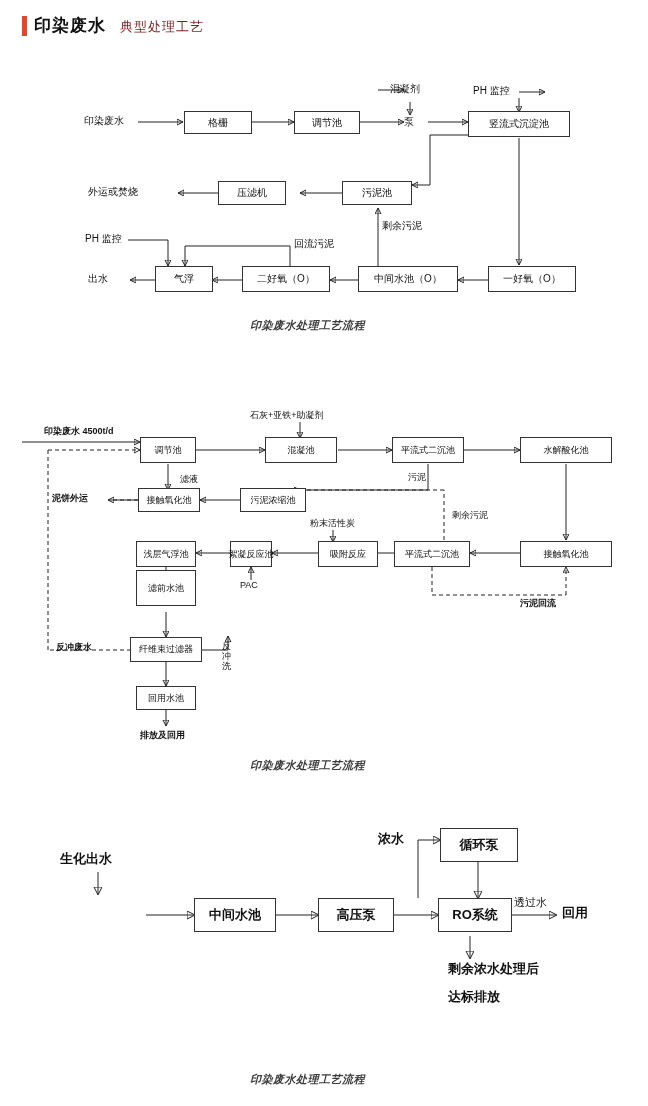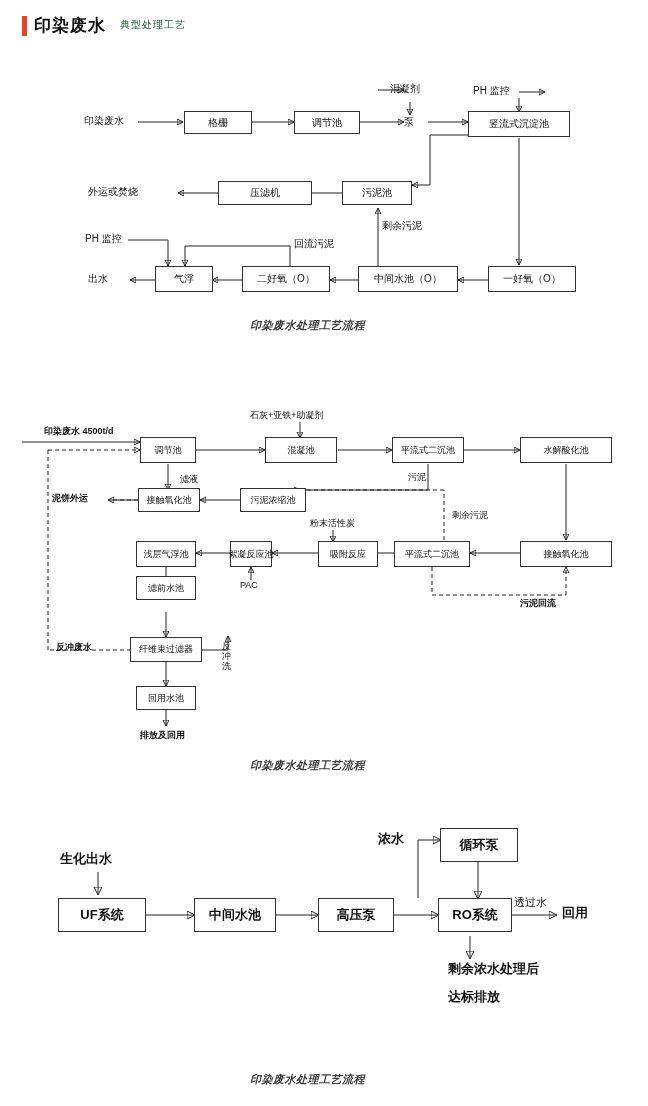--- a/index.html
+++ b/index.html
@@ -38,22 +38,22 @@
     position: absolute;
     left: 34px; top: 14px;
     font-size: 17px;
     font-weight: bold;
     letter-spacing: 1px;
     color: #111;
   }
   .header-sub {
     position: absolute;
     left: 120px; top: 18px;
-    font-size: 10px;
-    color: #14532d;
+    font-size: 13px;
+    color: #7f1d1d;
     letter-spacing: 1px;
   }
 
   
   .diagram {
     position: absolute;
     left: 0;
     width: 648px;
   }
   .node {
@@ -185,21 +185,21 @@
 
     <div class="lbl" style="left:84px; top:55px;">印染废水</div>
     <div class="node" style="left:184px; top:51px; width:68px; height:23px;">格栅</div>
     <div class="node" style="left:294px; top:51px; width:66px; height:23px;">调节池</div>
     <div class="lbl" style="left:390px; top:23px;">混凝剂</div>
     <div class="lbl" style="left:404px; top:56px;">泵</div>
     <div class="lbl" style="left:473px; top:25px;">PH 监控</div>
     <div class="node" style="left:468px; top:51px; width:102px; height:26px;">竖流式沉淀池</div>
 
     <div class="node" style="left:342px; top:121px; width:70px; height:24px;">污泥池</div>
-    <div class="node" style="left:218px; top:121px; width:94px; height:24px;">压滤机</div>
+    <div class="node" style="left:218px; top:121px; width:68px; height:24px;">压滤机</div>
     <div class="lbl" style="left:88px; top:126px;">外运或焚烧</div>
 
     <div class="lbl" style="left:382px; top:160px;">剩余污泥</div>
     <div class="lbl" style="left:85px; top:173px;">PH 监控</div>
     <div class="lbl" style="left:294px; top:178px;">回流污泥</div>
 
     <div class="lbl" style="left:88px; top:213px;">出水</div>
     <div class="node" style="left:155px; top:206px; width:58px; height:26px;">气浮</div>
     <div class="node" style="left:242px; top:206px; width:88px; height:26px;">二好氧（O）</div>
     <div class="node" style="left:358px; top:206px; width:100px; height:26px;">中间水池（O）</div>
@@ -297,21 +297,21 @@
 
     <div class="node s2" style="left:136px; top:151px; width:60px; height:26px;text-align:center;">浅层气浮池</div>
     <div class="node s2" style="left:230px; top:151px; width:42px; height:26px;">絮凝反应池</div>
     <div class="node s2" style="left:318px; top:151px; width:60px; height:26px;">吸附反应</div>
     <div class="node s2" style="left:394px; top:151px; width:76px; height:26px;">平流式二沉池</div>
     <div class="node s2" style="left:520px; top:151px; width:92px; height:26px;">接触氧化池</div>
 
     <div class="lbl s2" style="left:240px; top:190px;">PAC</div>
     <div class="lbl bold s2" style="left:520px; top:208px;">污泥回流</div>
 
-    <div class="node s2" style="left:136px; top:186px; width:60px; height:24px;">滤前水池</div>
+    <div class="node s2" style="left:136px; top:180px; width:60px; height:36px;">滤前水池</div>
     <div class="node s2" style="left:130px; top:247px; width:72px; height:25px;">纤维束过滤器</div>
     <div class="node s2" style="left:136px; top:296px; width:60px; height:24px;">回用水池</div>
 
     <div class="lbl s2" style="left:222px; top:252px; width:12px; white-space:normal; line-height:1.1;">反冲洗</div>
     <div class="lbl bold s2" style="left:56px; top:252px;">反冲废水</div>
     <div class="lbl bold s2" style="left:140px; top:340px;">排放及回用</div>
 
     <div class="caption" style="left:250px; top:368px;">印染废水处理工艺流程</div>
   </div>
 
@@ -339,21 +339,20 @@
       <line x1="418" y1="28" x2="440" y2="28" marker-end="url(#ah3)"></line>
       <line x1="418" y1="28" x2="418" y2="86"></line>
 
       <line x1="470" y1="124" x2="470" y2="146" marker-end="url(#ah3)"></line>
     </svg>
 
     <div class="lbl big" style="left:60px; top:40px;">生化出水</div>
     <div class="lbl big" style="left:378px; top:20px;">浓水</div>
     <div class="node big" style="left:440px; top:16px; width:78px; height:34px;">循环泵</div>
 
-    <div class="node big" style="left:58px; top:86px; width:88px; height:34px;">UF系统</div>
     <div class="node big" style="left:194px; top:86px; width:82px; height:34px;">中间水池</div>
     <div class="node big" style="left:318px; top:86px; width:76px; height:34px;">高压泵</div>
     <div class="node big" style="left:438px; top:86px; width:74px; height:34px;">RO系统</div>
 
     <div class="lbl mid" style="left:514px; top:84px;">透过水</div>
     <div class="lbl big" style="left:562px; top:94px;">回用</div>
 
     <div class="lbl big" style="left:448px; top:150px;">剩余浓水处理后</div>
     <div class="lbl big" style="left:448px; top:178px;">达标排放</div>
 

